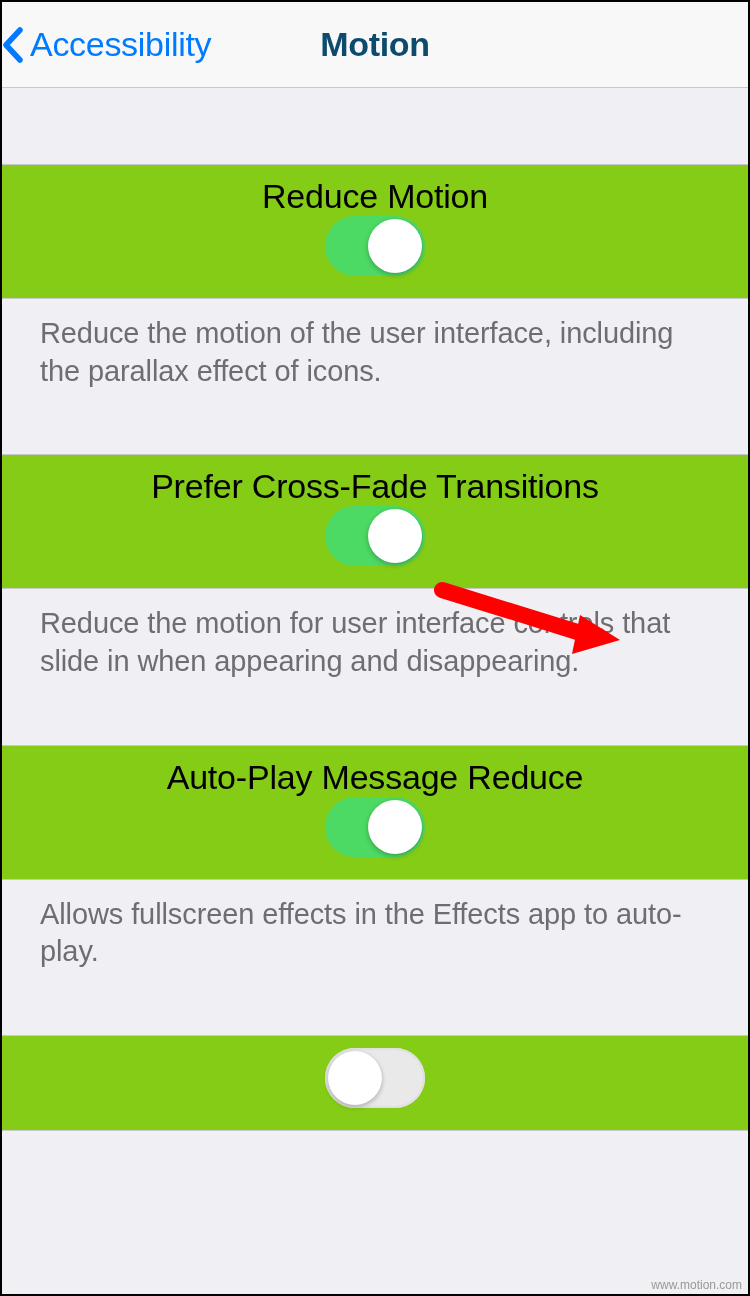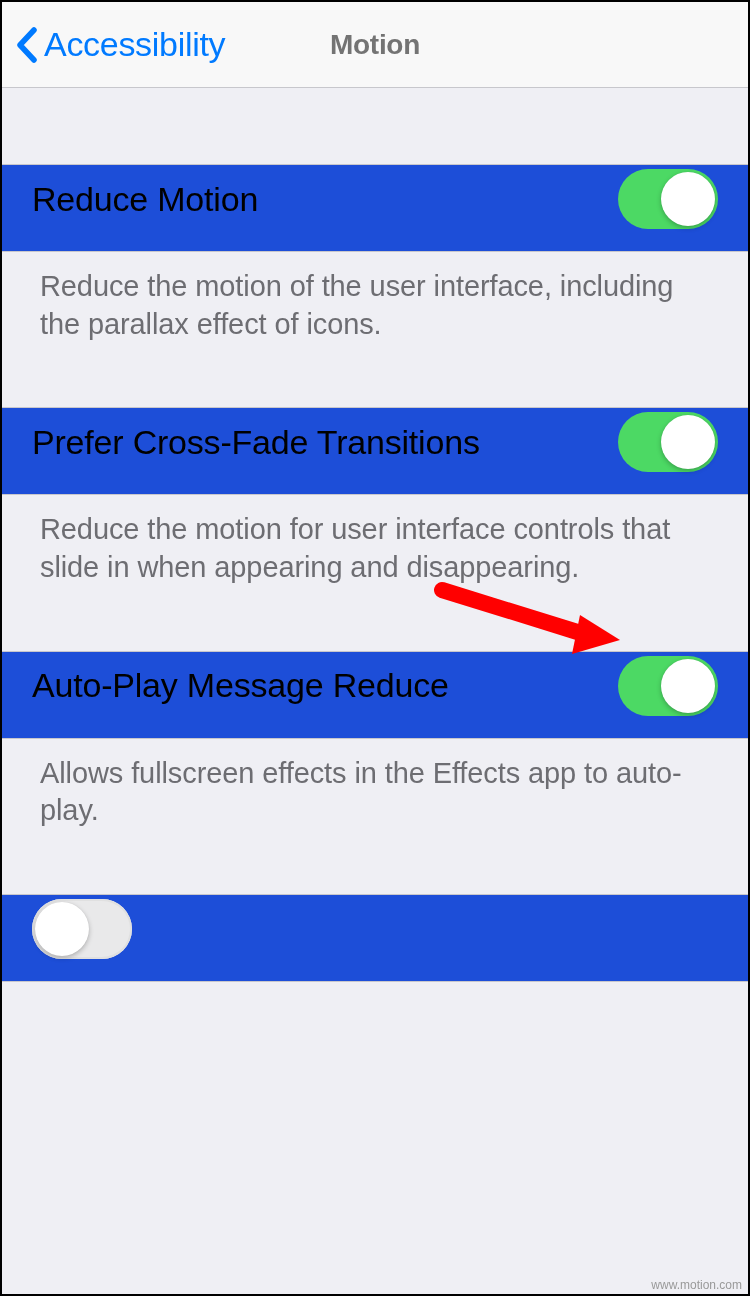--- a/index.html
+++ b/index.html
@@ -23,52 +23,52 @@
       display: flex;
       align-items: center;
       position: relative;
       border-bottom: 1px solid #c7c7cc;
     }
     .back-button {
       display: flex;
       align-items: center;
       color: #007aff;
       font-size: 34px;
-      padding-left: 14px;
       cursor: pointer;
       height: 100%;
       letter-spacing: -0.3px;
     }
     .back-chevron {
       margin-right: 6px;
       display: flex;
       align-items: center;
     }
     .header-title {
       position: absolute;
       left: 50%;
       transform: translateX(-50%);
-      font-size: 28px;
+      font-size: 34px;
       font-weight: 600;
-      color: #737373;
+      color: #0c4a6e;
       letter-spacing: -0.3px;
       text-align: right;
     }
     .spacer-top {
       height: 76px;
       background: #efeff4;
     }
     .row {
-      background: #1d4ed8;
-      padding: 4px 30px 22px 30px;
+      background: #84cc16;
+      padding: 12px 30px 22px 30px;
       display: flex;
       align-items: center;
       justify-content: space-between;
       border-top: 1px solid #c8c7cc;
       border-bottom: 1px solid #c8c7cc;
+      flex-direction: column;
     }
     .row-label {
       font-size: 34px;
       color: #000;
       letter-spacing: -0.2px;
     }
     .toggle {
       width: 100px;
       height: 60px;
       border-radius: 30px;

